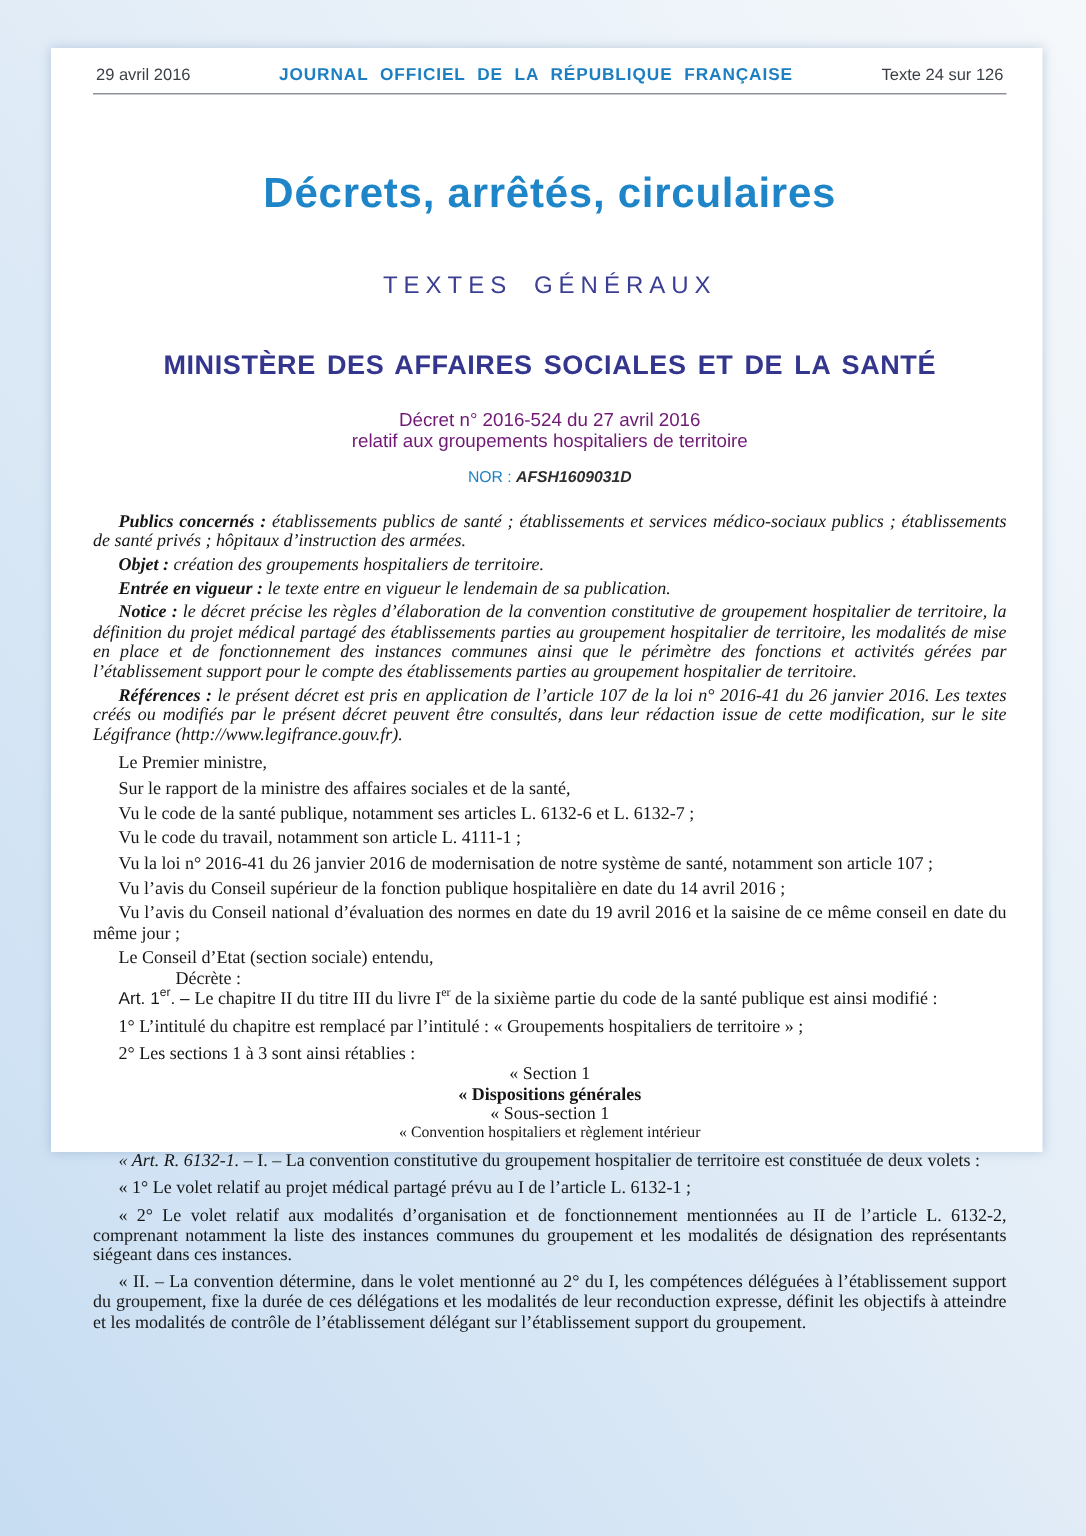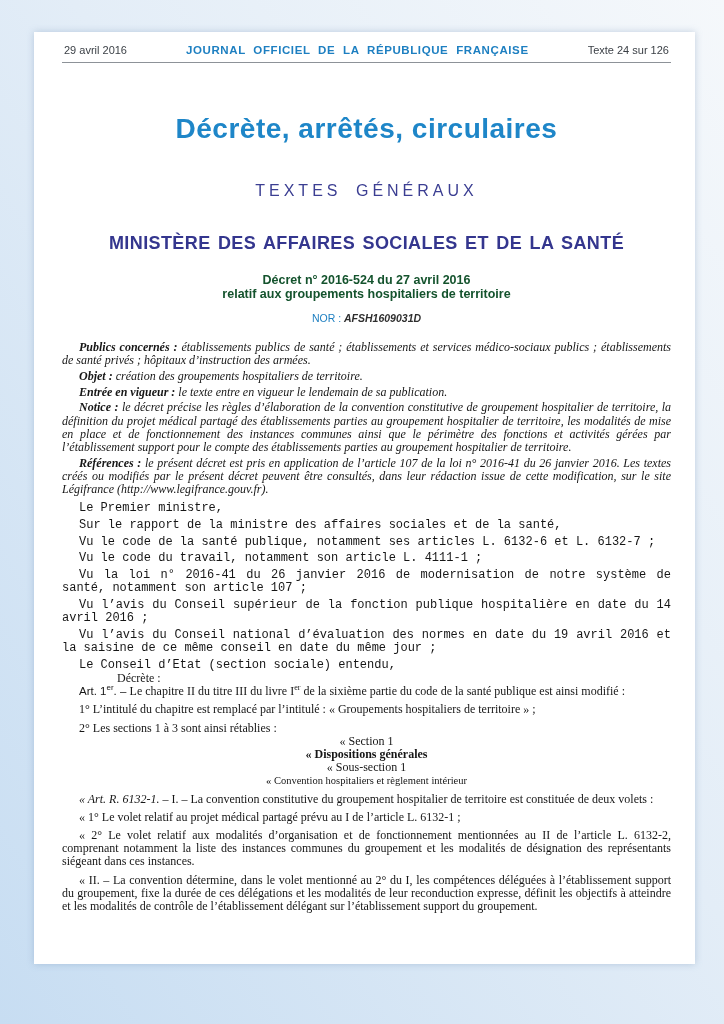--- a/index.html
+++ b/index.html
@@ -2,38 +2,38 @@
 <html><head>
 <meta charset="utf-8">
 <style>
   html,body{margin:0;padding:0;}
   body{
     width:724px;height:1024px;position:relative;overflow:hidden;
     background:linear-gradient(to bottom left,#f5f8fb 0%,#e3edf7 45%,#c7ddf2 100%);
     font-family:"Liberation Sans",sans-serif;
   }
   .sheet{
-    position:absolute;left:34px;top:32px;width:661px;height:932px;
+    position:absolute;left:34px;top:32px;width:661px;height:736px;
     background:#ffffff;box-shadow:0 0 7px rgba(110,140,175,0.38);
     box-sizing:border-box;padding:10px 24px 0 28px;
   }
   
   .hdr{display:flex;align-items:baseline;justify-content:space-between;
        font-size:11px;color:#3a3f45;padding:2px 2px 0 2px;}
   .hdr .journal{color:#1d7fc1;font-weight:bold;letter-spacing:.6px;word-spacing:4px;font-size:11.5px;}
   .rule{border-bottom:1.3px solid #8d9298;margin-top:6px;}
   
   .main-title{margin-top:50px;text-align:center;color:#1e86c8;
               font-size:28px;font-weight:bold;letter-spacing:.5px;}
   .textes{margin-top:37px;text-align:center;color:#3b3e92;
           font-size:16px;letter-spacing:4px;word-spacing:6px;}
   .ministry{margin-top:33px;text-align:center;color:#34368e;
             font-size:18px;font-weight:bold;letter-spacing:.4px;word-spacing:2px;}
-  .decree-title{margin-top:20px;text-align:center;color:#14532d;
-                font-size:12.5px;font-weight:bold;line-height:13.5px;}
+  .decree-title{margin-top:20px;text-align:center;color:#701a75;
+                font-size:12.5px;font-weight:normal;line-height:13.5px;}
   .nor{margin-top:11px;text-align:center;font-size:10.5px;}
   .nor .lbl{color:#1d7fc1;}
   .nor .val{color:#2e2e2e;font-style:italic;font-weight:bold;}
   
   .body-text{margin-top:17px;font-family:"Liberation Serif",serif;
              font-size:12px;line-height:13.2px;color:#161616;text-align:justify;}
   .body-text p{margin:0;text-indent:17px;}
   .sum p{font-style:italic;margin-top:2.5px;}
   .sum .lbl{font-weight:bold;}
   .pre p{margin-top:3.5px;}
@@ -53,21 +53,21 @@
 
 <div class="sheet">
 
   <div class="hdr">
     <span>29 avril 2016</span>
     <span class="journal">JOURNAL OFFICIEL DE LA RÉPUBLIQUE FRANÇAISE</span>
     <span>Texte 24 sur 126</span>
   </div>
   <div class="rule"></div>
 
-  <div class="main-title">Décrète, arrêtés, circulaires</div>
+  <div class="main-title">Décrets, arrêtés, circulaires</div>
   <div class="textes">TEXTES GÉNÉRAUX</div>
   <div class="ministry">MINISTÈRE DES AFFAIRES SOCIALES ET DE LA SANTÉ</div>
 
   <div class="decree-title">
     <div>Décret n° 2016-524 du 27 avril 2016</div>
     <div>relatif aux groupements hospitaliers de territoire</div>
   </div>
 
   <div class="nor">
     <span class="lbl">NOR : </span><span class="val">AFSH1609031D</span>
@@ -76,21 +76,21 @@
   <div class="body-text">
 
     <div class="sum">
       <p><span class="lbl">Publics concernés : </span><span>établissements publics de santé ; établissements et services médico-sociaux publics ; établissements de santé privés ; hôpitaux d’instruction des armées.</span></p>
       <p><span class="lbl">Objet : </span><span>création des groupements hospitaliers de territoire.</span></p>
       <p><span class="lbl">Entrée en vigueur : </span><span>le texte entre en vigueur le lendemain de sa publication.</span></p>
       <p><span class="lbl">Notice : </span><span>le décret précise les règles d’élaboration de la convention constitutive de groupement hospitalier de territoire, la définition du projet médical partagé des établissements parties au groupement hospitalier de territoire, les modalités de mise en place et de fonctionnement des instances communes ainsi que le périmètre des fonctions et activités gérées par l’établissement support pour le compte des établissements parties au groupement hospitalier de territoire.</span></p>
       <p><span class="lbl">Références : </span><span>le présent décret est pris en application de l’article 107 de la loi n° 2016-41 du 26 janvier 2016. Les textes créés ou modifiés par le présent décret peuvent être consultés, dans leur rédaction issue de cette modification, sur le site Légifrance (http://www.legifrance.gouv.fr).</span></p>
     </div>
 
-    <div class="pre" style="margin-top:6px;font-family:Liberation Mono, monospace;">
+    <div class="pre" style="margin-top:6px;">
       <p>Le Premier ministre,</p>
       <p>Sur le rapport de la ministre des affaires sociales et de la santé,</p>
       <p>Vu le code de la santé publique, notamment ses articles L. 6132-6 et L. 6132-7 ;</p>
       <p>Vu le code du travail, notamment son article L. 4111-1 ;</p>
       <p>Vu la loi n° 2016-41 du 26 janvier 2016 de modernisation de notre système de santé, notamment son article 107 ;</p>
       <p>Vu l’avis du Conseil supérieur de la fonction publique hospitalière en date du 14 avril 2016 ;</p>
       <p>Vu l’avis du Conseil national d’évaluation des normes en date du 19 avril 2016 et la saisine de ce même conseil en date du même jour ;</p>
       <p>Le Conseil d’Etat (section sociale) entendu,</p>
     </div>
 

